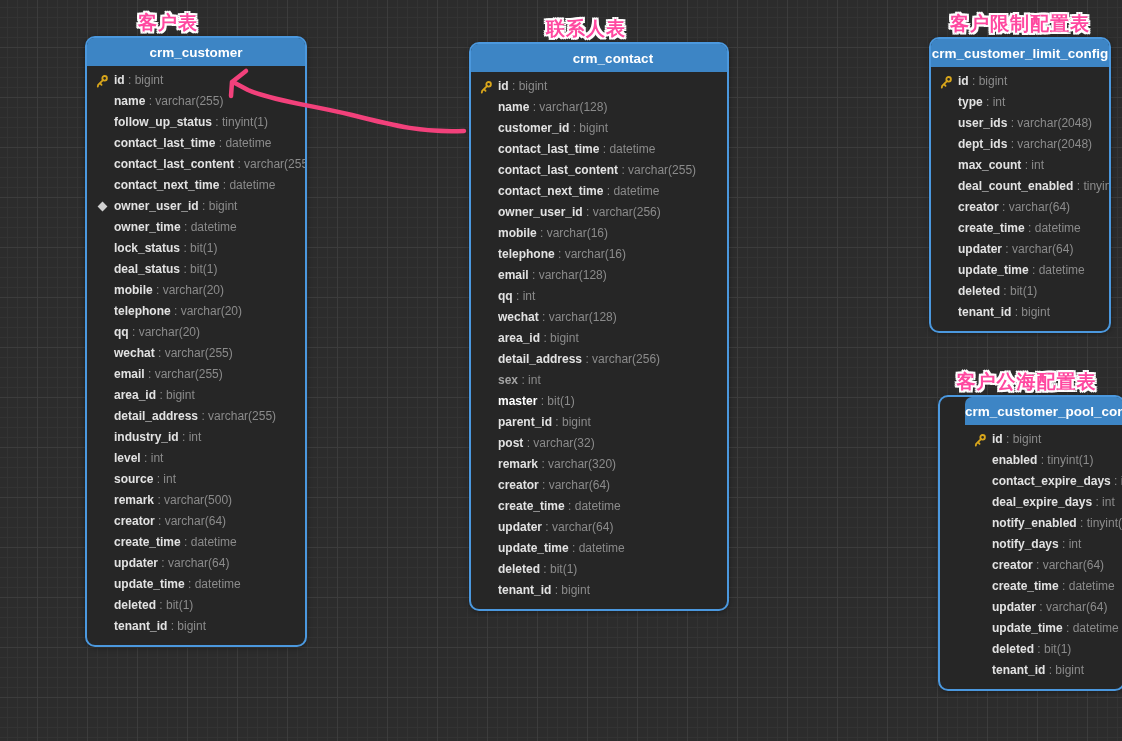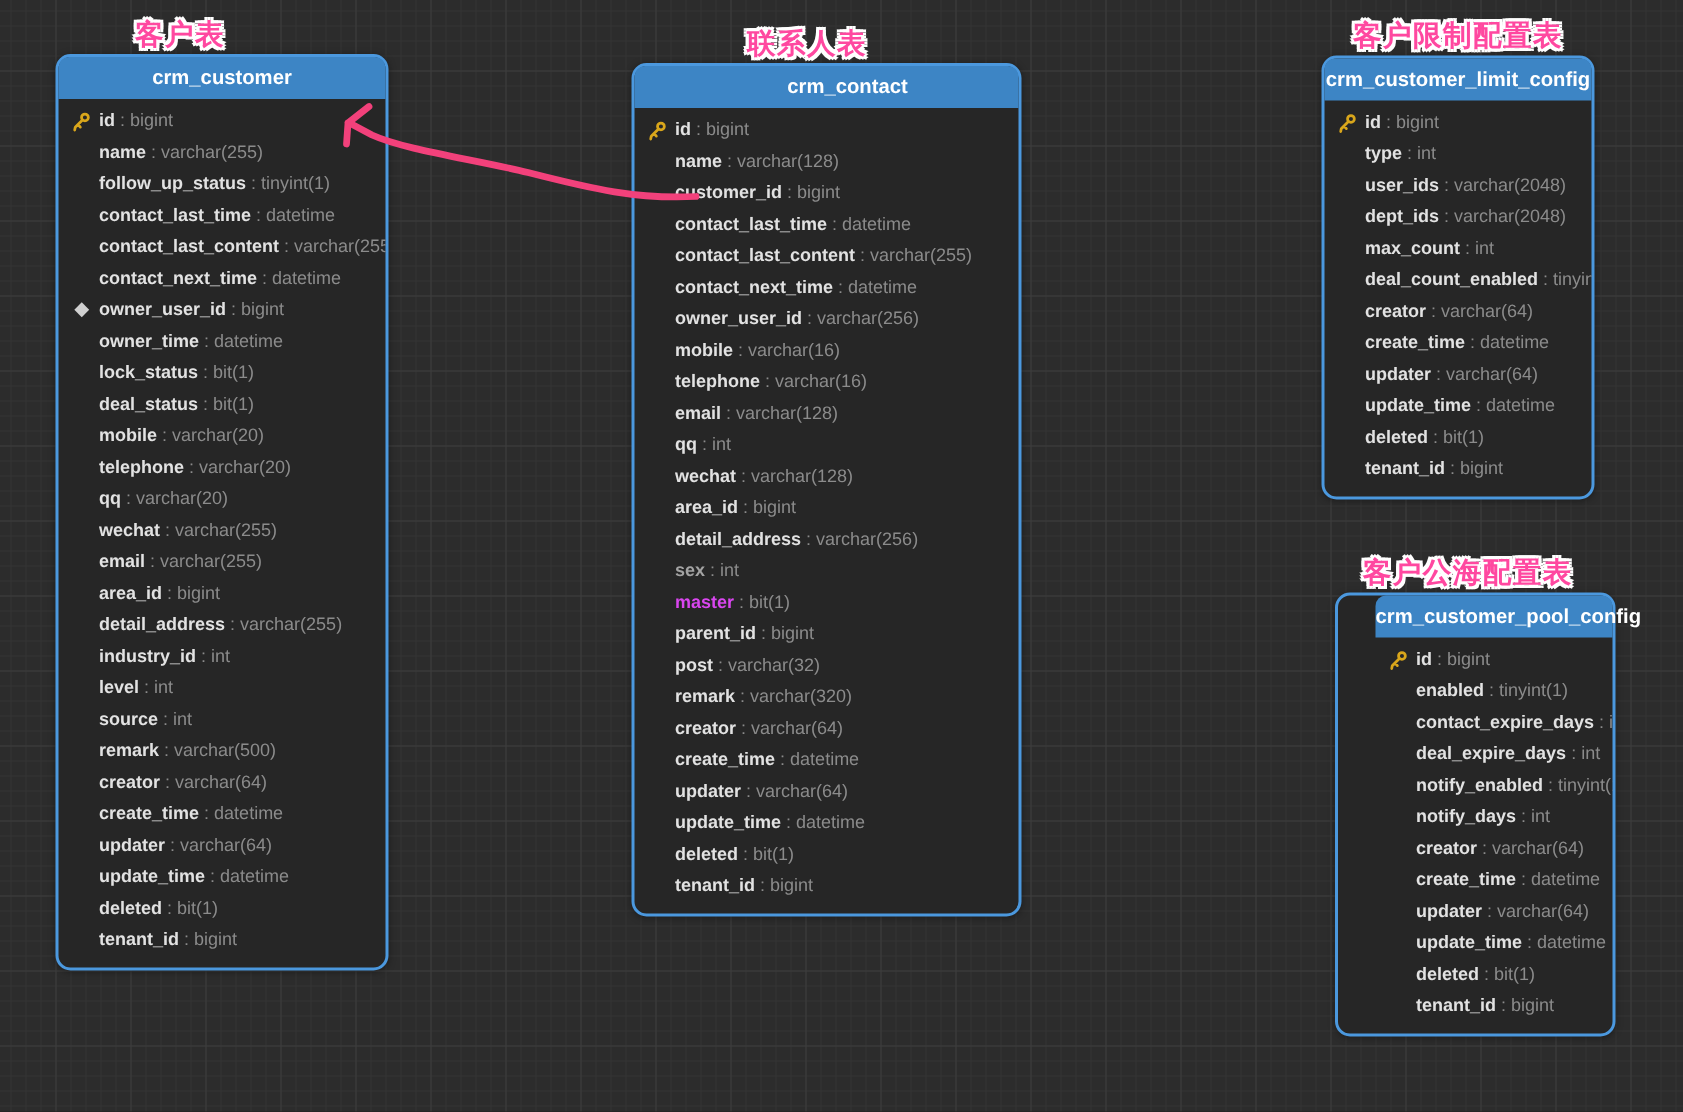--- a/index.html
+++ b/index.html
@@ -17,20 +17,21 @@
     background-position:37px 47px,37px 47px,7px 7px,7px 7px;
     font-family:"Liberation Sans", sans-serif;
   }
   .tbl{
     position:absolute;
     background:#262626;
     border:2px solid #4b98de;
     border-radius:10px;
     box-shadow:0 1px 5px rgba(0,0,0,.35);
     box-sizing:border-box;
+    margin-left:48px;
   }
   .tbl-label{
     position:absolute;
     top:-28px;left:50%;
     transform:translateX(-50%);
     white-space:nowrap;
     font-size:19px;
     font-weight:700;
     letter-spacing:1px;
     color:#ff48a0;
@@ -369,21 +370,21 @@
   </div>
         <div class="row">
     
     
     <span class="fname" style="color: #a3a3a3;">sex</span>
     <span class="ftype" style="color: rgb(139, 139, 139);">: int</span>
   </div>
         <div class="row">
     
     
-    <span class="fname" style="color: #d946ef;">master</span>
+    <span class="fname" style="color: #ffffff;">master</span>
     <span class="ftype" style="color: rgb(139, 139, 139);">: bit(1)</span>
   </div>
         <div class="row">
     
     
     <span class="fname" style="color: rgb(226, 226, 226);">parent_id</span>
     <span class="ftype" style="color: rgb(139, 139, 139);">: bigint</span>
   </div>
         <div class="row">
     

